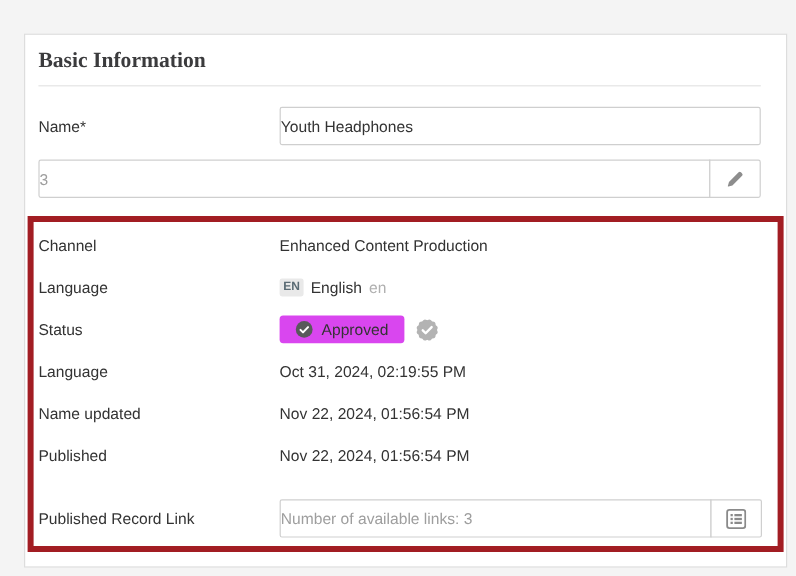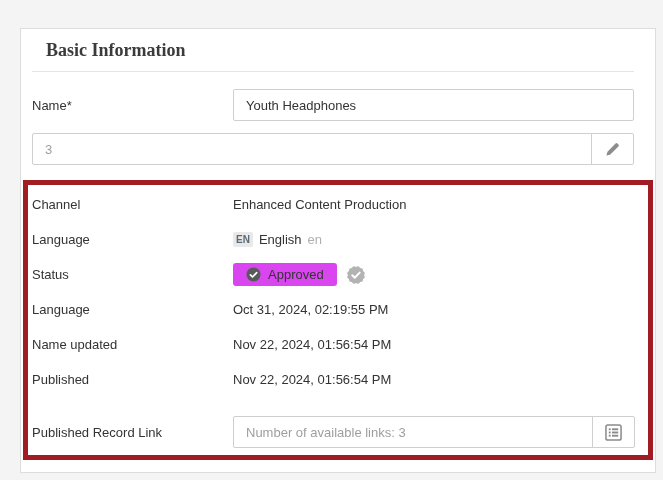--- a/index.html
+++ b/index.html
@@ -11,21 +11,21 @@
     position: relative;
   }
   .card {
     position: absolute;
     left: 20px; top: 28px;
     width: 636px; height: 445px;
     background: #ffffff;
     border: 1px solid #dddddd;
   }
   .card-title {
-    margin: 10px 21px 0 25px;
+    margin: 10px 21px 0 11px;
     font-family: "Liberation Serif", serif;
     font-size: 18px;
     font-weight: 600;
     color: #3b3b3d;
     line-height: 22px;
   }
   .divider {
     border: 0;
     border-top: 1px solid #e4e4e4;
     margin: 10px 21px 0 11px;
@@ -41,21 +41,21 @@
     width: 201px;
     flex-shrink: 0;
     font-size: 13px;
     color: #333333;
   }
   .text-input {
     flex: 1;
     height: 32px;
     border: 1px solid #cfcfcf;
     border-radius: 2px;
-    padding: 0 12px;
+    padding: 0 0;
     font-size: 13px;
     color: #333333;
     font-family: "Liberation Sans", sans-serif;
     background: #fff;
     min-width: 0;
     outline: none;
   }
   .text-input::placeholder { color: #9e9e9e; }
   .muted-value { color: #9e9e9e; }
   .input-group { flex: 1; display: flex; min-width: 0; }

